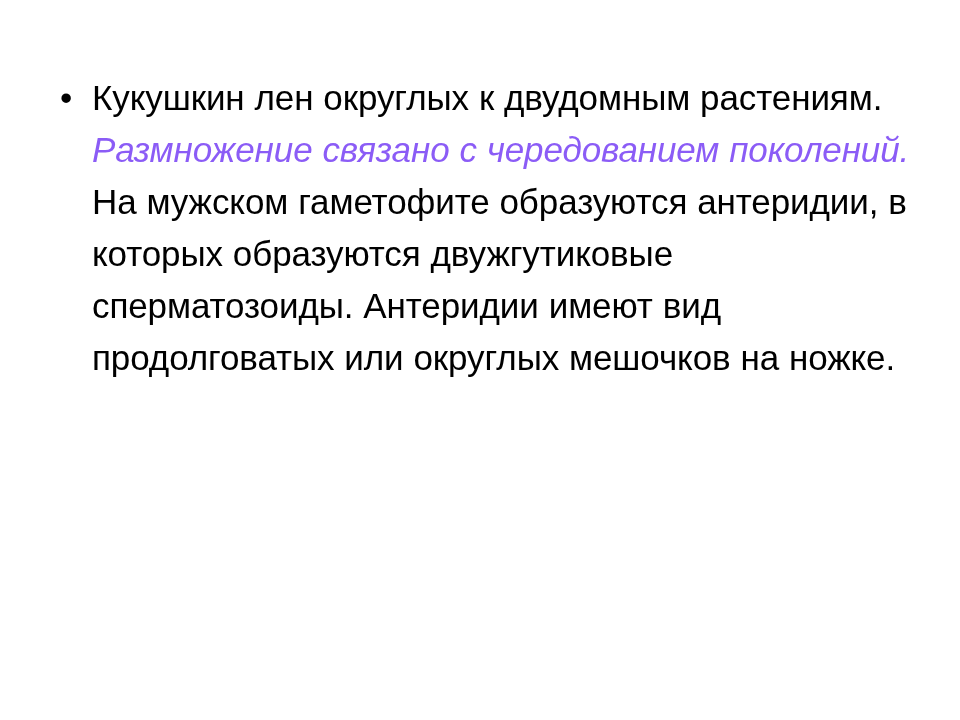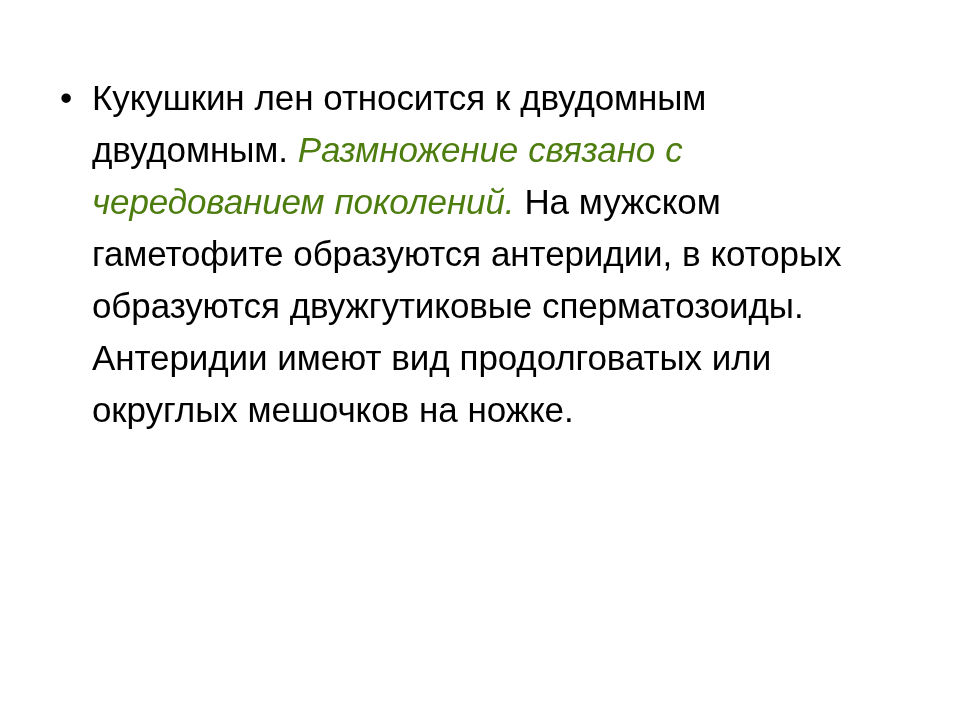--- a/index.html
+++ b/index.html
@@ -57,35 +57,35 @@
     text-align: left;
     user-select: none;
   }
 
   .run-normal {
     color: #000000;
     font-style: normal;
   }
 
   .run-emphasis {
-    color: #4d7c0f;
+    color: #8b5cf6;
     font-style: italic;
     font-weight: 400;
   }
 </style>
 </head>
 <body>
 
 <div id="slide">
 
   <div id="body-placeholder">
 
     <div class="bullet-para">
 
       <span class="bullet-marker">•</span>
 
-      <span class="run-normal">Кукушкин лен относится к двудомным двудомным. </span><span class="run-emphasis">Размножение связано с чередованием поколений.</span><span class="run-normal"> На мужском гаметофите образуются антеридии, в которых образуются двужгутиковые сперматозоиды. Антеридии имеют вид продолговатых или округлых мешочков на ножке.</span>
+      <span class="run-normal">Кукушкин лен округлых к двудомным растениям. </span><span class="run-emphasis">Размножение связано с чередованием поколений.</span><span class="run-normal"> На мужском гаметофите образуются антеридии, в которых образуются двужгутиковые сперматозоиды. Антеридии имеют вид продолговатых или округлых мешочков на ножке.</span>
 
     </div>
 
   </div>
 
 </div>
 
 </body></html>

